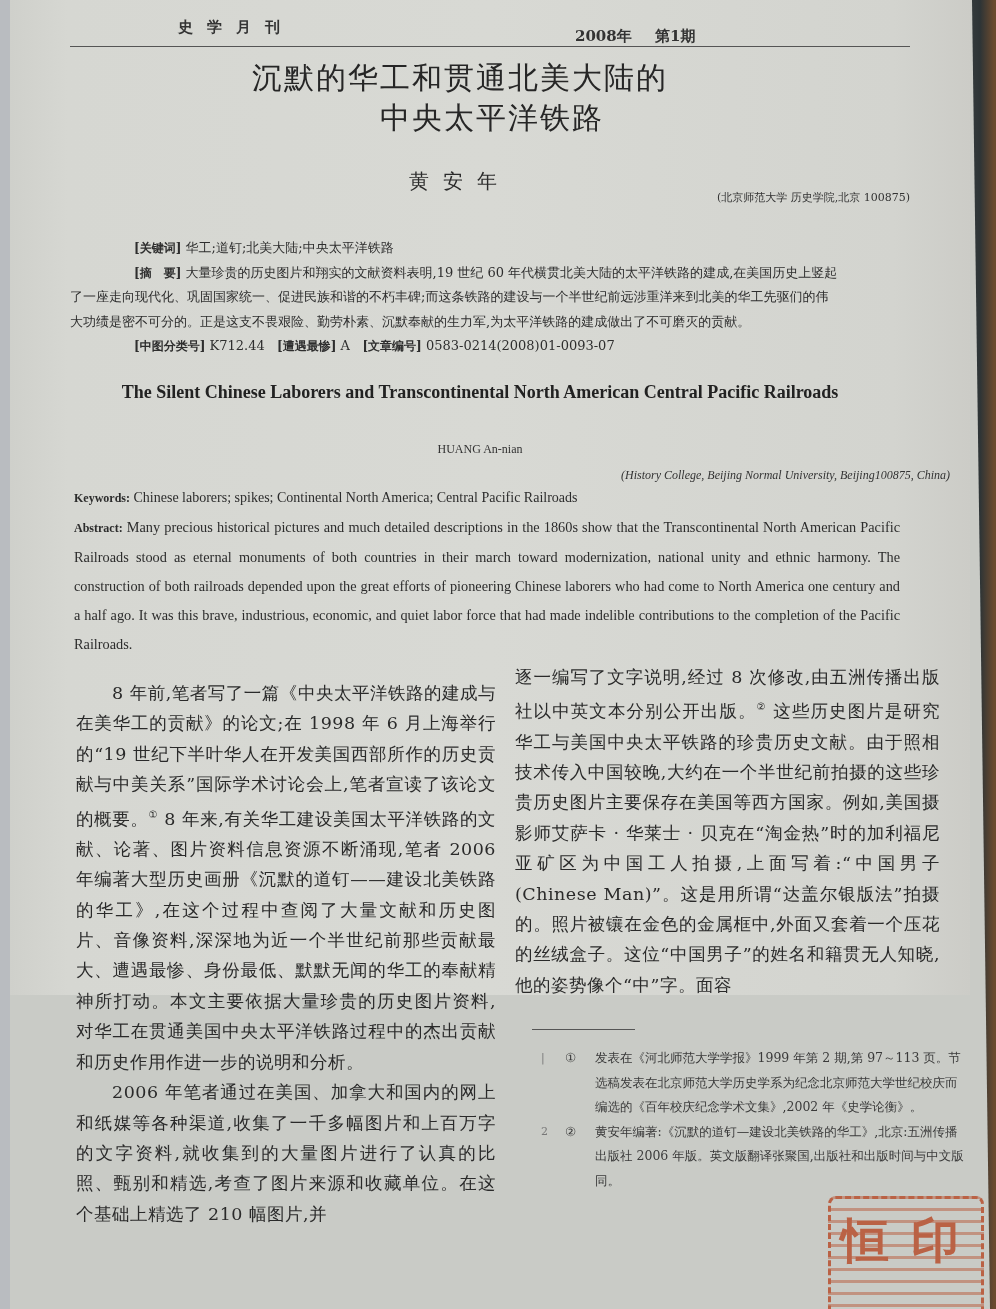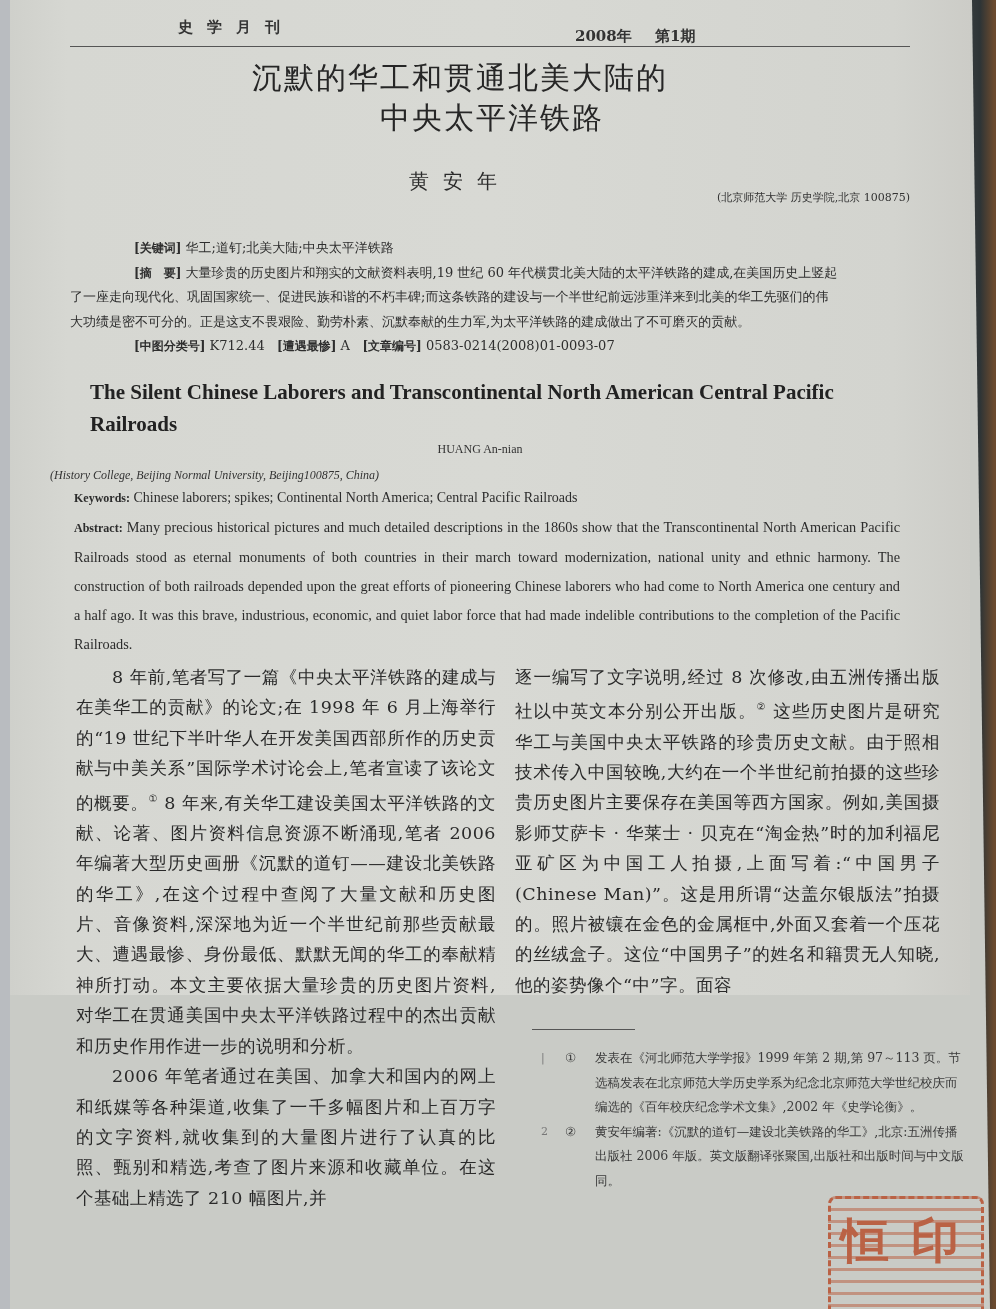--- a/index.html
+++ b/index.html
@@ -42,48 +42,48 @@
     font-size: 11px; color: #333;
   }
   .meta-block {
     position: absolute; left: 60px; top: 236px; width: 770px;
     font-size: 13px; line-height: 24.5px; color: #2e2e2e;
   }
   .meta-block .lbl { font-weight: bold; font-size: 12px; }
   .indent { padding-left: 64px; }
   .indent2 { text-indent: 64px; }
   .title-en {
-    position: absolute; left: 80px; width: 780px; top: 376px; text-align: left;
-    font-family: "Liberation Serif", serif; font-weight: bold; font-size: 21px;
+    position: absolute; left: 80px; width: 780px; top: 376px; text-align: center;
+    font-family: "Liberation Serif", serif; font-weight: bold; font-size: 18px;
     line-height: 32px; color: #222;
   }
   .author-en {
     position: absolute; left: 0; width: 940px; top: 442px; text-align: center;
     font-family: "Liberation Serif", serif; font-size: 12px; color: #333;
   }
   .affil-en {
-    position: absolute; left: 0; width: 940px; top: 468px; text-align: left;
-    font-family: "Liberation Serif", serif; font-style: italic; font-size: 12px; color: #333; padding-left: 40px;
+    position: absolute; left: 0; width: 940px; top: 468px; text-align: right;
+    font-family: "Liberation Serif", serif; font-style: italic; font-size: 12px; color: #333;
   }
   .kw-en {
     position: absolute; left: 64px; top: 490px; width: 830px;
     font-family: "Liberation Serif", serif; font-size: 14px; color: #2c2c2c;
   }
   .kw-en .lbl, .abs-en .lbl { font-weight: bold; font-size: 12px; }
   .abs-en {
     position: absolute; left: 64px; top: 513px; width: 826px;
     font-family: "Liberation Serif", serif; font-size: 14.3px; line-height: 29px;
     color: #2c2c2c; text-align: justify;
   }
   .col {
     position: absolute; top: 662px; width: 420px;
     font-size: 17.5px; line-height: 30.4px; color: #2a2a2a;
     letter-spacing: 0.5px;
   }
-  .col-left { left: 66px; }
+  .col-left { left: 66px; margin-top: 16px; }
   .col-right { left: 505px; width: 425px; }
   .col p { margin: 0; text-align: justify; }
   .col .para-indent { text-indent: 36px; }
   .col sup { font-size: 10px; }
   .fn-rule {
     position: absolute; left: 522px; top: 1029px; width: 103px; height: 0;
     border-top: 1.5px solid #555;
   }
   .footnotes {
     position: absolute; left: 537px; top: 1046px; width: 420px;

